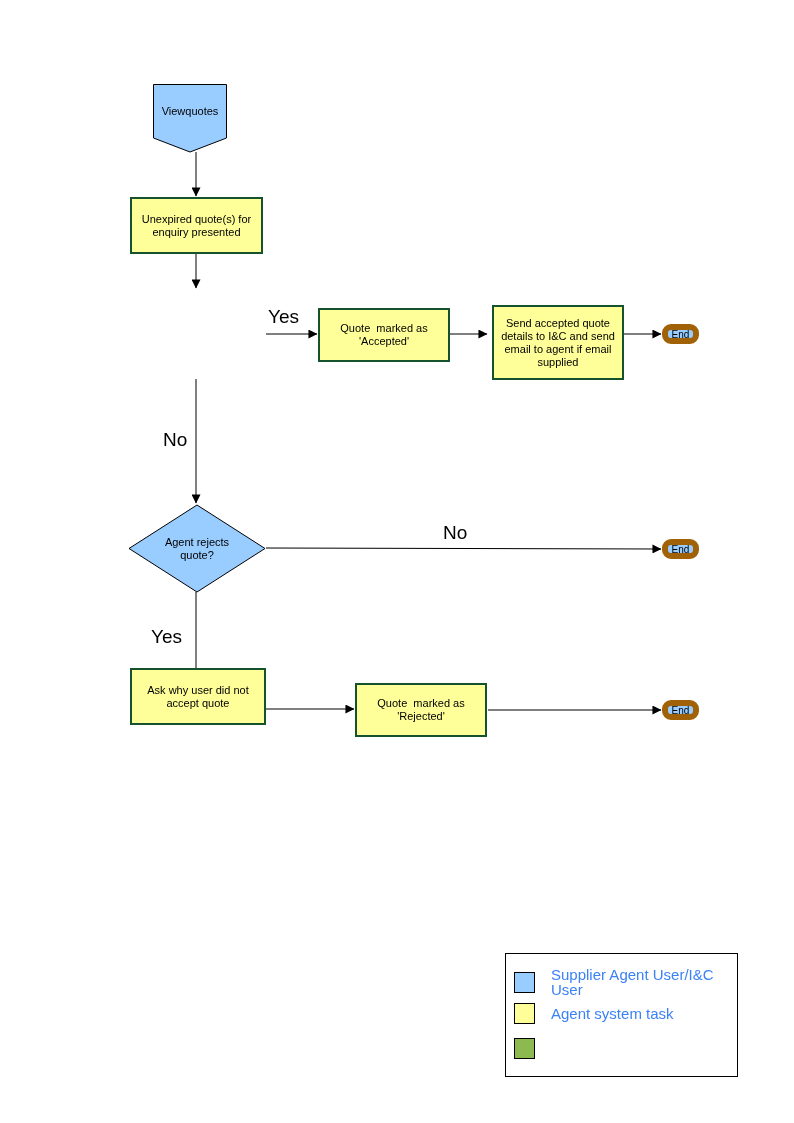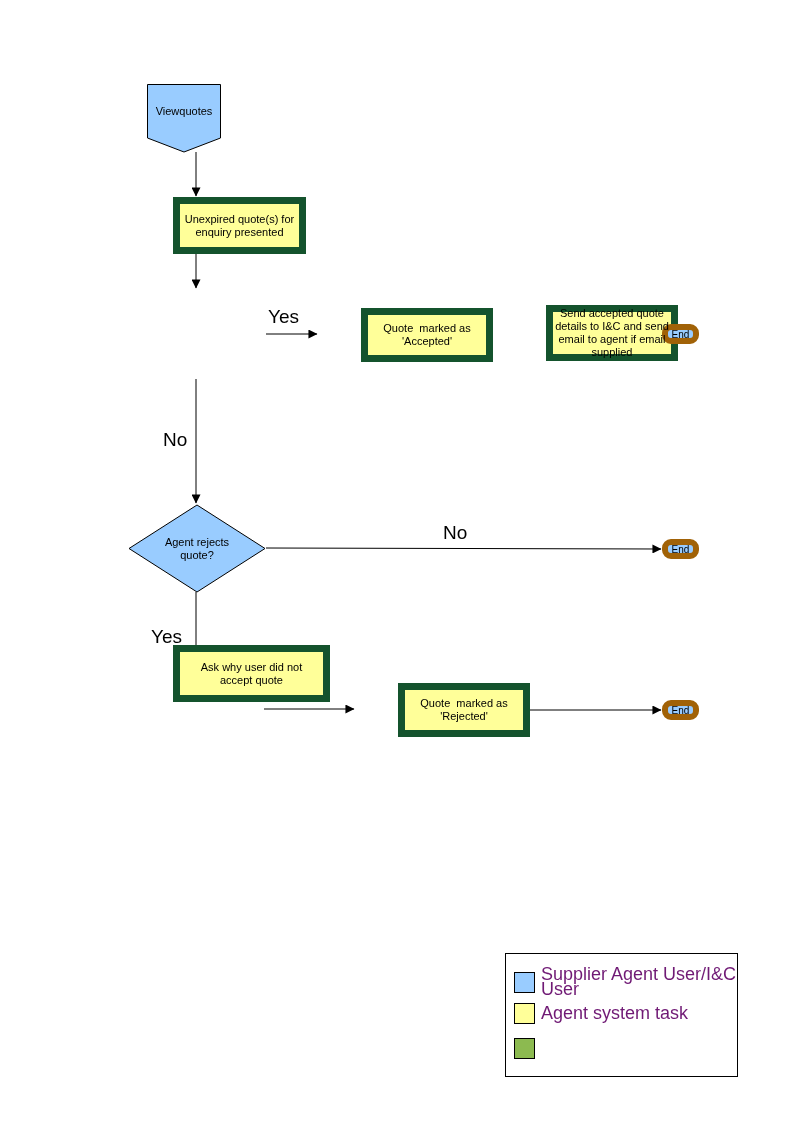--- a/index.html
+++ b/index.html
@@ -15,21 +15,21 @@
   .node{position:absolute;box-sizing:border-box;}
   .node svg.shape{position:absolute;left:0;top:0;}
   .node-text{
     position:absolute;left:0;top:0;right:0;bottom:0;
     display:flex;align-items:center;justify-content:center;
     text-align:center;
     font-size:11px;line-height:13px;color:#000;
     white-space:pre-wrap;
     z-index:2;
   }
-  .rect-node{background:#FFFF99;border:7px solid #14532d;margin-left:43px;}
+  .rect-node{background:#FFFF99;border:2px solid #14532d;}
   .end-node{
     background:#99CCFF;border:6px solid #a16207;border-radius:9px;
     display:flex;align-items:center;justify-content:center;
     font-size:10px;color:#000;
   }
   .edge-label{
     position:absolute;
     font-size:19px;line-height:24px;color:#000;
     white-space:nowrap;z-index:3;
   }
@@ -41,21 +41,21 @@
   }
   .legend-row{position:absolute;left:8px;display:flex;align-items:center;}
   .legend-swatch{
     width:21px;height:21px;border:1px solid #000;flex:0 0 auto;
     box-sizing:border-box;
   }
   .swatch-0{background:#99CCFF;}
   .swatch-1{background:#FFFF99;}
   .swatch-2{background:#8CBA50;}
   .legend-label{
-    margin-left:6px;font-size:18px;line-height:15px;color:#701a75;
+    margin-left:16px;font-size:15px;line-height:15px;color:#3b82f6;
     white-space:pre-wrap;
   }
 </style>
 </head>
 <body>
 
 <div class="canvas">
 
   <svg class="connectors">
     <defs>
@@ -68,39 +68,39 @@
     <line x1="266" y1="334" x2="317" y2="334" marker-end="url(#arrow)"></line>
     <line x1="450" y1="334" x2="487" y2="334" marker-end="url(#arrow)"></line>
     <line x1="620" y1="334" x2="661" y2="334" marker-end="url(#arrow)"></line>
     <line x1="196" y1="379" x2="196" y2="503" marker-end="url(#arrow)"></line>
     <line x1="266" y1="548" x2="661" y2="549" marker-end="url(#arrow)"></line>
     <line x1="196" y1="592" x2="196" y2="680" marker-end="url(#arrow)"></line>
     <line x1="264" y1="709" x2="354" y2="709" marker-end="url(#arrow)"></line>
     <line x1="488" y1="710" x2="661" y2="710" marker-end="url(#arrow)"></line>
   </svg>
 
-  <div class="node" style="left:147px;top:84px;width:74px;height:69px">
+  <div class="node" style="left:153px;top:84px;width:74px;height:69px">
     <svg class="shape fill-blue" width="74" height="69">
       <polygon points="0.5,0.5 73.5,0.5 73.5,54 37,68 0.5,54"></polygon>
     </svg>
     <div class="node-text" style="bottom:14px">Viewquotes</div>
   </div>
 
   <div class="node rect-node" style="left:130px;top:197px;width:133px;height:57px">
     <div class="node-text">Unexpired quote(s) for
 enquiry presented</div>
   </div>
 
 
   <div class="node rect-node" style="left:318px;top:308px;width:132px;height:54px">
     <div class="node-text">Quote  marked as
 'Accepted'</div>
   </div>
 
-  <div class="node rect-node" style="left:503px;top:305px;width:132px;height:56px">
+  <div class="node rect-node" style="left:492px;top:305px;width:132px;height:75px">
     <div class="node-text">Send accepted quote
 details to I&amp;C and send
 email to agent if email
 supplied</div>
   </div>
 
   <div class="node end-node" style="left:662px;top:324px;width:37px;height:20px">
     <span>End</span>
   </div>
 
@@ -109,21 +109,21 @@
       <polygon points="69,1 137,44.5 69,88 1,44.5"></polygon>
     </svg>
     <div class="node-text">Agent rejects
 quote?</div>
   </div>
 
   <div class="node end-node" style="left:662px;top:539px;width:37px;height:20px">
     <span>End</span>
   </div>
 
-  <div class="node rect-node" style="left:130px;top:645px;width:157px;height:57px">
+  <div class="node rect-node" style="left:130px;top:668px;width:136px;height:57px">
     <div class="node-text">Ask why user did not
 accept quote</div>
   </div>
 
   <div class="node rect-node" style="left:355px;top:683px;width:132px;height:54px">
     <div class="node-text">Quote  marked as
 'Rejected'</div>
   </div>
 
   <div class="node end-node" style="left:662px;top:700px;width:37px;height:20px">

